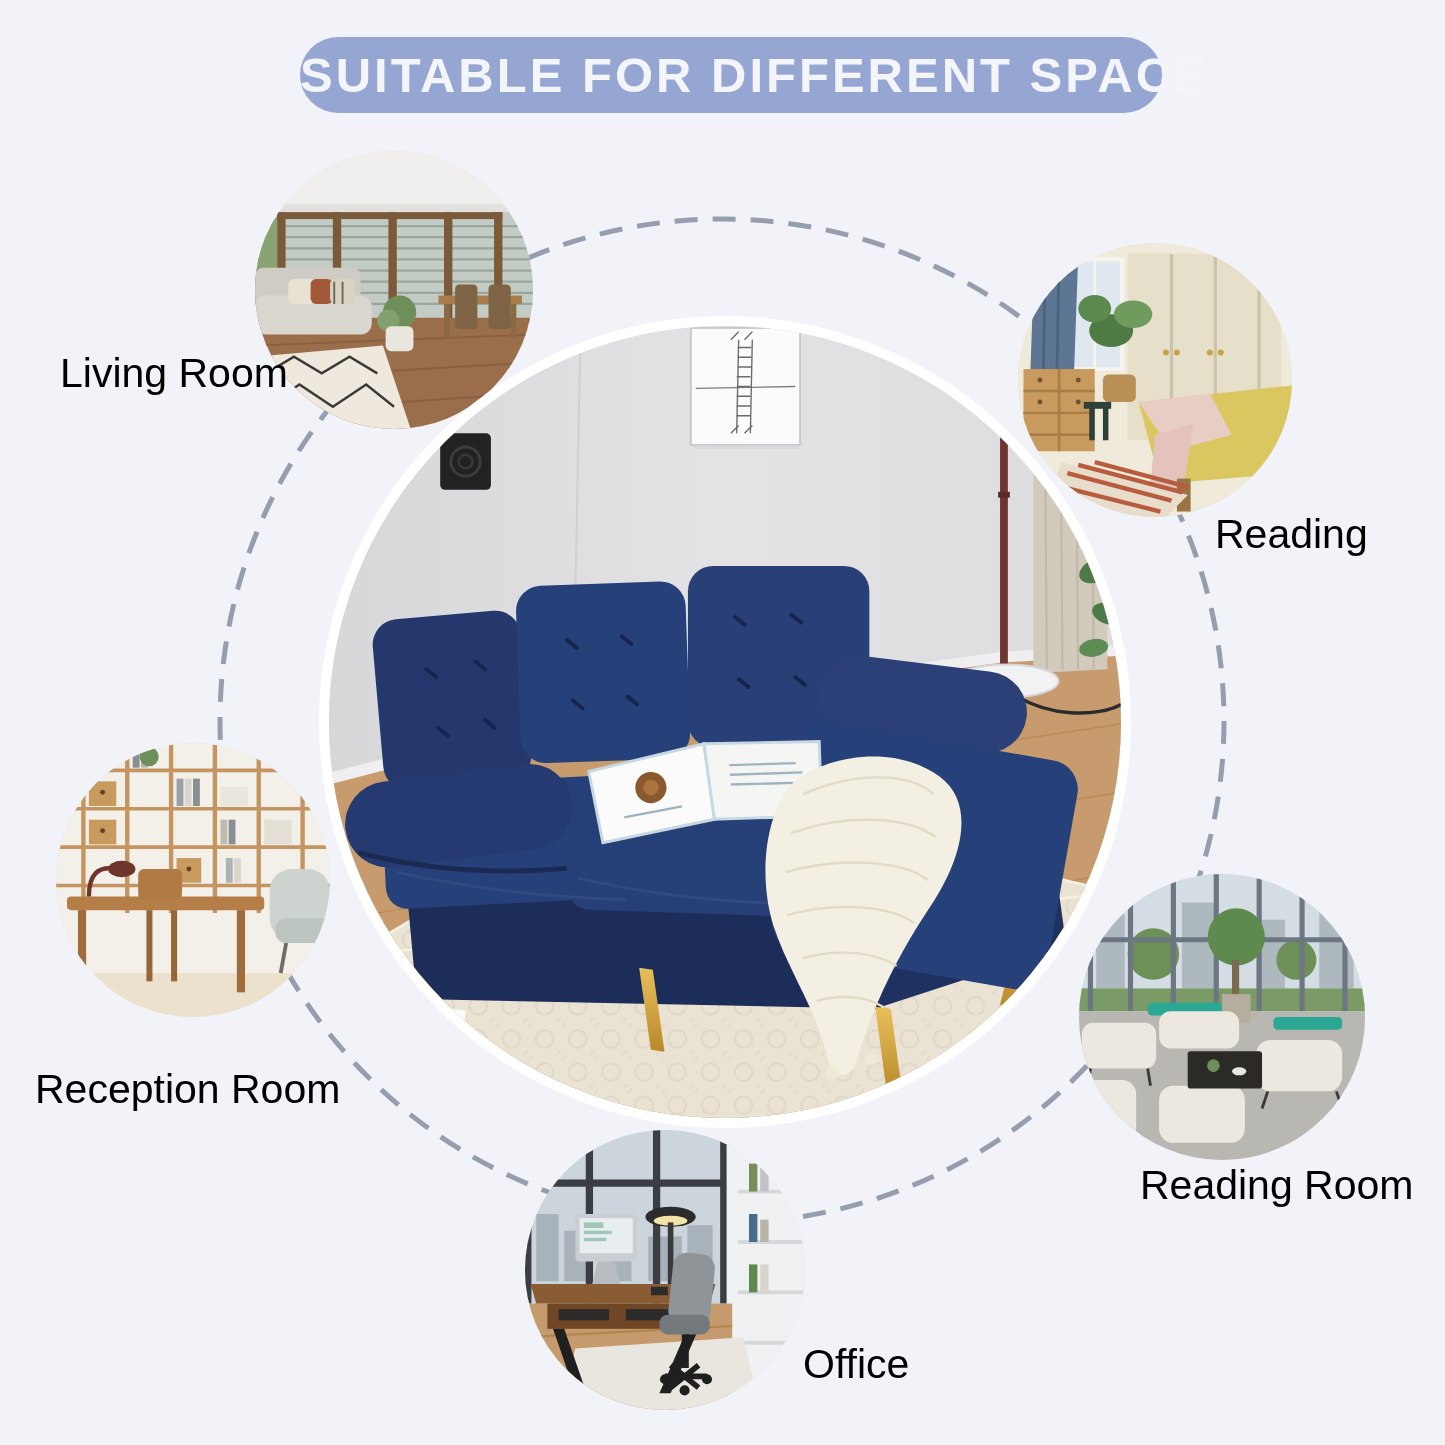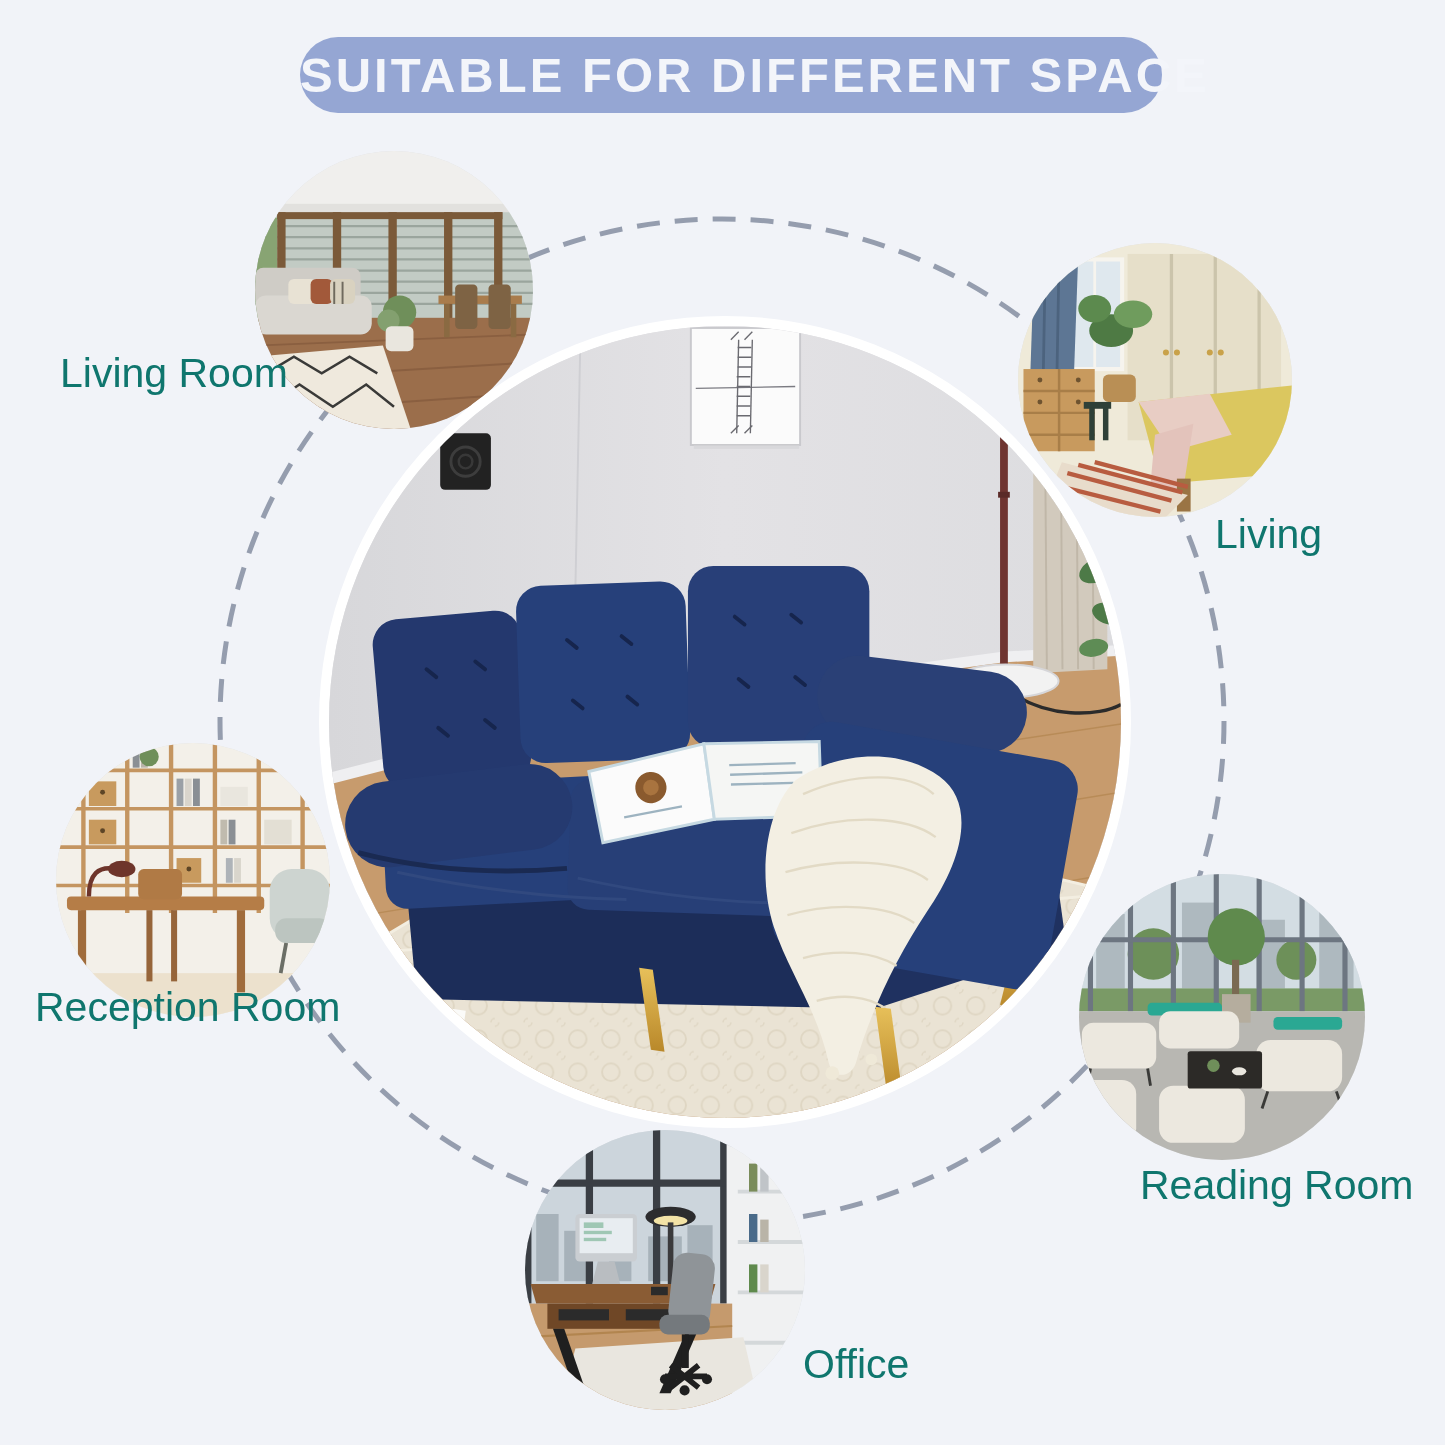--- a/index.html
+++ b/index.html
@@ -42,26 +42,26 @@
   .hero{
     position:absolute;left:319px;top:316px;width:812px;height:812px;
     border-radius:50%;overflow:hidden;z-index:3;
     border:10px solid #ffffff;box-sizing:border-box;
     background:#e0e0e3;
   }
   .hero svg{display:block;width:100%;height:100%;}
 
   
   .room-label{
-    position:absolute;z-index:4;color:#0f766e;font-size:41px;font-weight:400;
+    position:absolute;z-index:4;color:#000000;font-size:41px;font-weight:400;
     white-space:nowrap;
   }
   .label-living   {left:60px;  top:350px;}
   .label-bedroom  {left:1215px;top:511px;}
-  .label-reception{left:35px;  top:984px;}
+  .label-reception{left:35px;  top:1066px;}
   .label-reading  {left:1140px;top:1162px;}
   .label-office   {left:777px; top:1341px;margin-left:26px;}
 </style>
 </head>
 <body>
 
 <div class="stage">
 
   <svg class="dash-layer" viewBox="0 0 1445 1445" aria-hidden="true">
     <circle cx="722" cy="721" r="502" fill="none" stroke="#959dae" stroke-width="5" stroke-dasharray="23 15"></circle>
@@ -538,18 +538,18 @@
             <path d="M500,692 C528,684 552,688 568,698"></path>
           </g>
           <circle cx="516" cy="766" r="7" fill="#efe9d8"></circle>
           <circle cx="556" cy="752" r="6" fill="#efe9d8"></circle>
         </g>
       </g>
     </svg>
   </div>
 
   <div class="room-label label-living">Living Room</div>
-  <div class="room-label label-bedroom">Living</div>
+  <div class="room-label label-bedroom">Reading</div>
   <div class="room-label label-reception">Reception Room</div>
   <div class="room-label label-reading">Reading Room</div>
   <div class="room-label label-office">Office</div>
 
 </div>
 
 </body></html>

